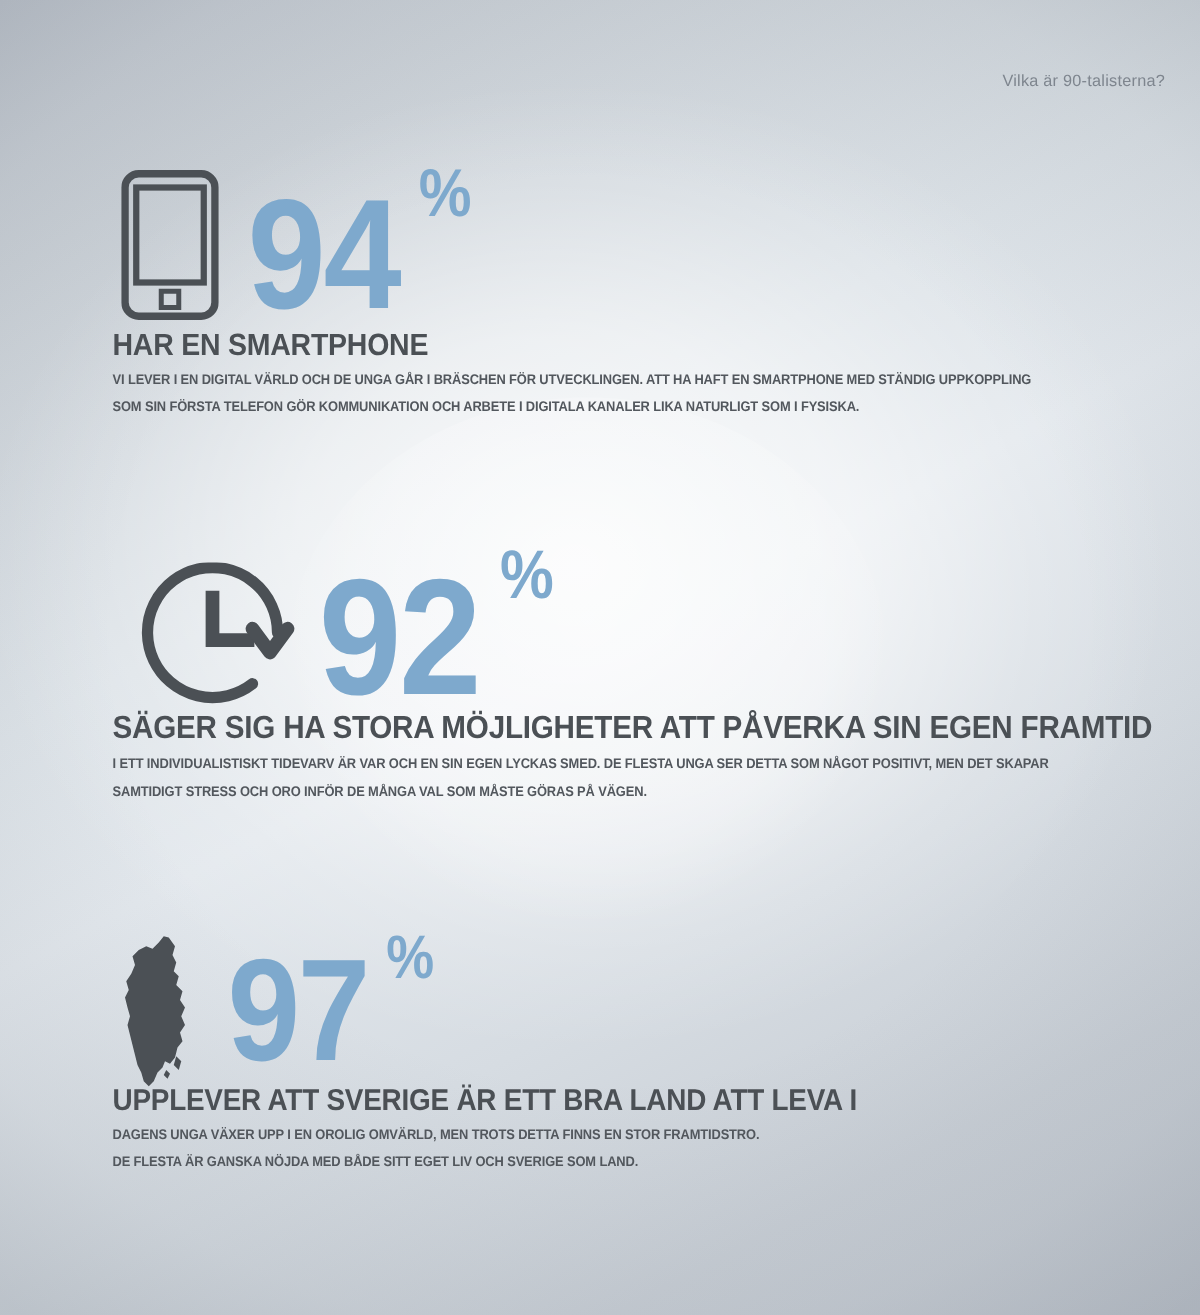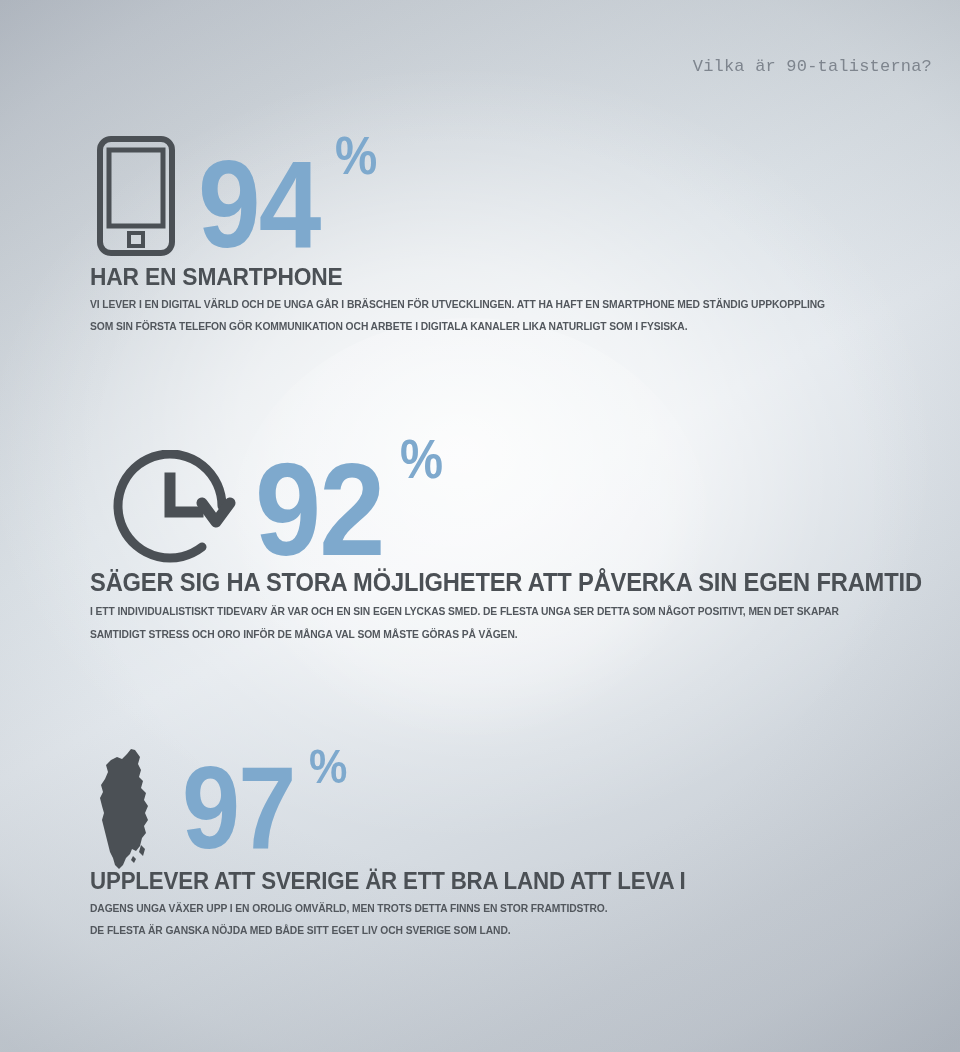--- a/index.html
+++ b/index.html
@@ -56,22 +56,22 @@
         rgba(0,0,0,0) 52%,
         rgba(90,100,112,0.10) 82%,
         rgba(80,90,103,0.20) 100%);
     pointer-events: none;
   }
 
   .header-note {
     position: absolute;
     right: 28px;
     top: 57px;
-    font-family: Liberation Mono, monospace;
-    font-size: 17px;
+    font-family: Liberation Sans, sans-serif;
+    font-size: 13px;
     letter-spacing: 0.2px;
     color: #7e858e;
     white-space: nowrap;
   }
 
   .block { position: absolute; }
 
   
   .statline {
     display: flex;

